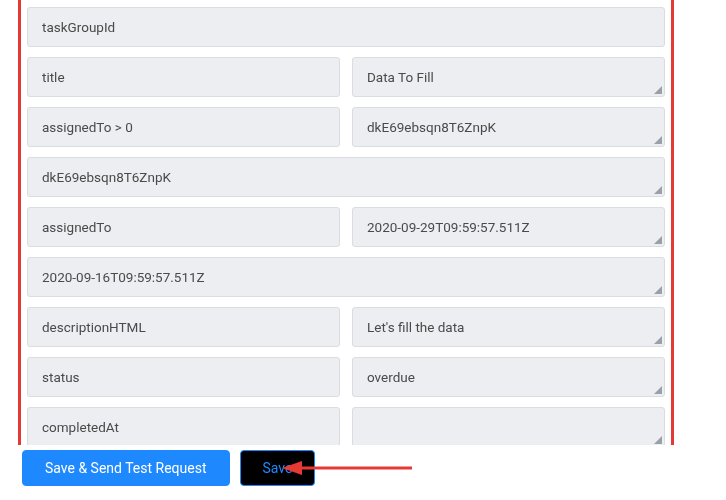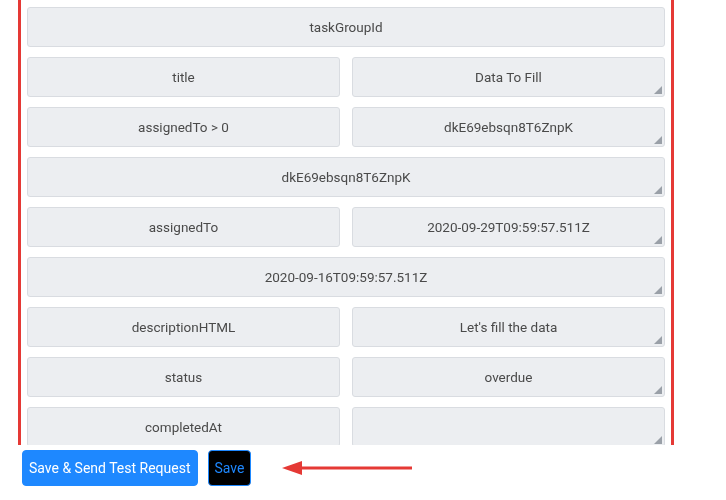--- a/index.html
+++ b/index.html
@@ -33,21 +33,20 @@
       border: 3px solid #e53935;
       border-radius: 2px;
       padding: 0px 6px 0px 6px;
       width: 656px;
       margin-top: -6px;
     }
     .row {
       display: flex;
       gap: 12px;
       margin: 10px 0;
-      text-align: center;
     }
     .cell {
       flex: 1;
       background: #eceef1;
       border: 1px solid #d9dce1;
       border-radius: 3px;
       padding: 11px 14px;
       position: relative;
       min-height: 40px;
       color: #4a4a4a;
@@ -67,21 +66,21 @@
     .footer {
       position: absolute;
       left: 22px;
       bottom: 14px;
       display: flex;
       gap: 10px;
       align-items: center;
     }
     .btn {
       font-size: 14px;
-      padding: 9px 6px;
+      padding: 9px 22px;
       border-radius: 4px;
       cursor: pointer;
       border: 1px solid transparent;
       font-family: inherit;
     }
     .btn-primary {
       background: #1e88ff;
       color: #fff;
       border-color: #1e88ff;
     }

